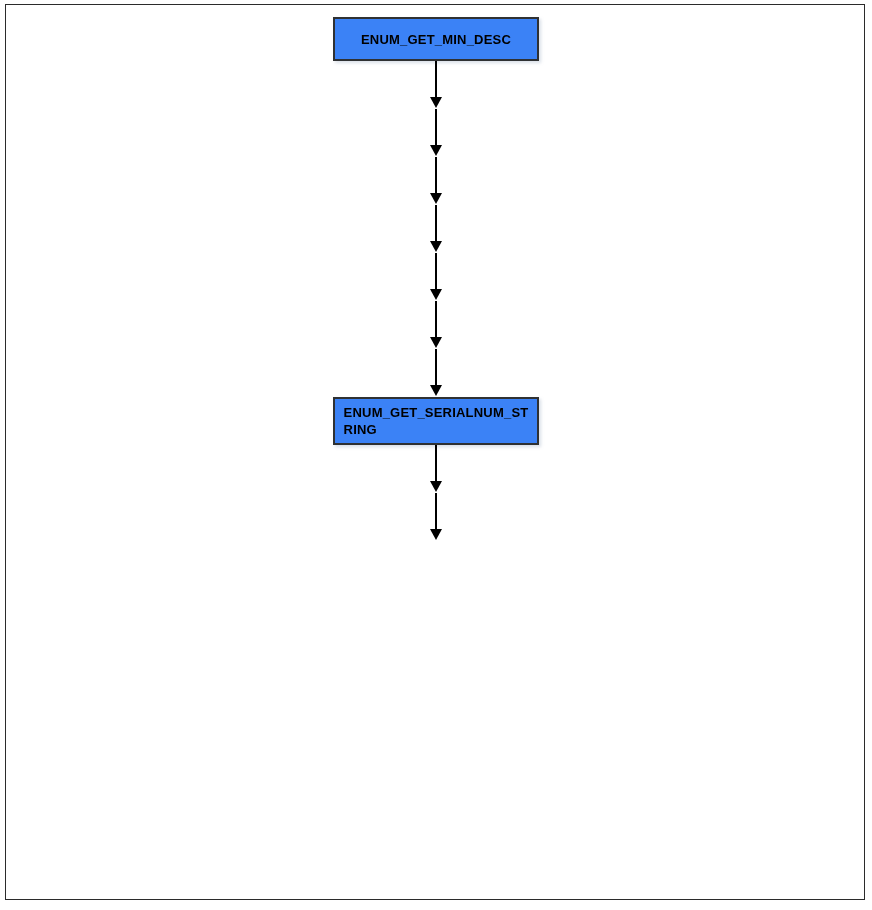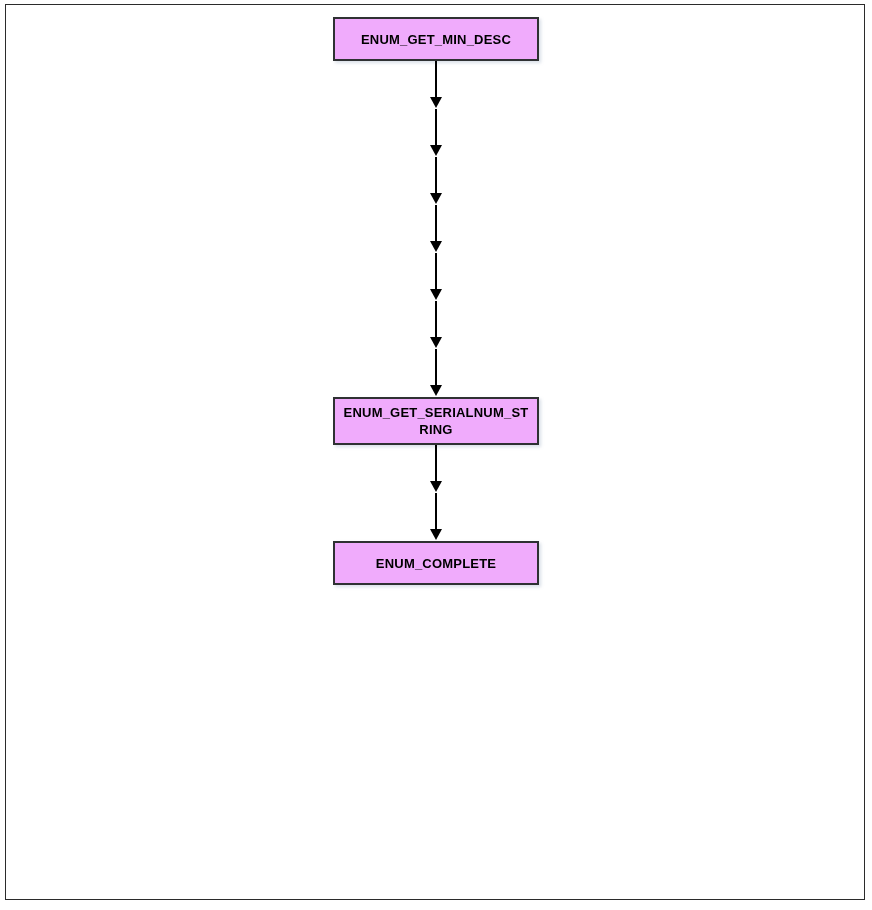--- a/index.html
+++ b/index.html
@@ -34,26 +34,26 @@
     top: 12px;
     width: 206px;
   }
 
   
   .node {
     position: relative;
     width: 206px;
     box-sizing: border-box;
     border: 2px solid #2f3133;
-    background: #f0abfc;
+    background: #3b82f6;
     box-shadow: 2px 2px 3px rgba(150, 165, 190, 0.35);
     display: flex;
     align-items: center;
     justify-content: center;
-    text-align: center;
+    text-align: left;
   }
   .node.single { height: 44px; }
   .node.double { height: 48px; }
 
   .node-label {
     font-family: "Liberation Sans", sans-serif;
     font-size: 13px;
     font-weight: bold;
     color: #000000;
     letter-spacing: 0.2px;
@@ -141,18 +141,15 @@
     <div class="connector">
       <span class="shaft"></span>
       <span class="head"></span>
     </div>
 
     <div class="connector">
       <span class="shaft"></span>
       <span class="head"></span>
     </div>
 
-    <div class="node single">
-      <span class="node-label">ENUM_COMPLETE</span>
-    </div>
 
   </div>
 </div>
 
 </body></html>

